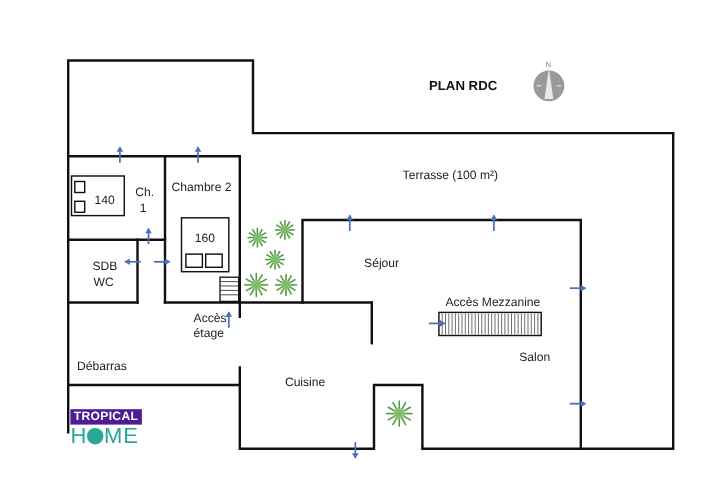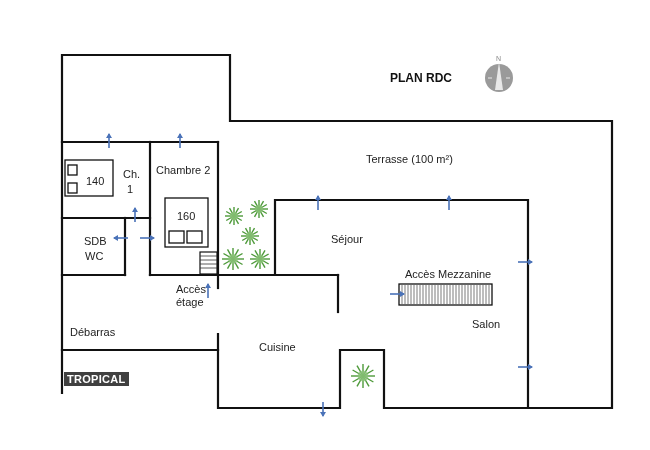--- a/index.html
+++ b/index.html
@@ -254,14 +254,17 @@
         <line x1="363" y1="376" x2="357" y2="365.60769515458674" stroke="#4e9a3a" stroke-width="1.4"></line>
         <line x1="363" y1="376" x2="363" y2="364" stroke="#4e9a3a" stroke-width="1.4"></line>
         <line x1="363" y1="376" x2="369" y2="365.60769515458674" stroke="#4e9a3a" stroke-width="1.4"></line>
         <line x1="363" y1="376" x2="373.39230484541326" y2="370" stroke="#4e9a3a" stroke-width="1.4"></line>
         <circle cx="363" cy="376" r="5.4" fill="#8cc37a" opacity="0.8"></circle>
       </g>
     </g>
 </svg>
 
 <div style="position:absolute;left:64px;top:369px;width:80px;">
-  <div style="display:inline-block;background:#404040;color:#fff;font-weight:bold;font-size:11px;padding:1px 3px;letter-spacing:0.3px;">TROPICAL</div>
+  <div style="display:inline-block;background:#4c1d95;color:#fff;font-weight:bold;font-size:11px;padding:1px 3px;letter-spacing:0.3px;">TROPICAL</div>
+  <div style="color:#2aa79b;font-size:20px;line-height:20px;letter-spacing:1px;">
+    <span>H</span><span style="display:inline-block;width:15px;height:15px;border-radius:50%;background:#2aa79b;vertical-align:-1px;"></span><span>ME</span>
+  </div>
 </div>
 
 </body></html>

